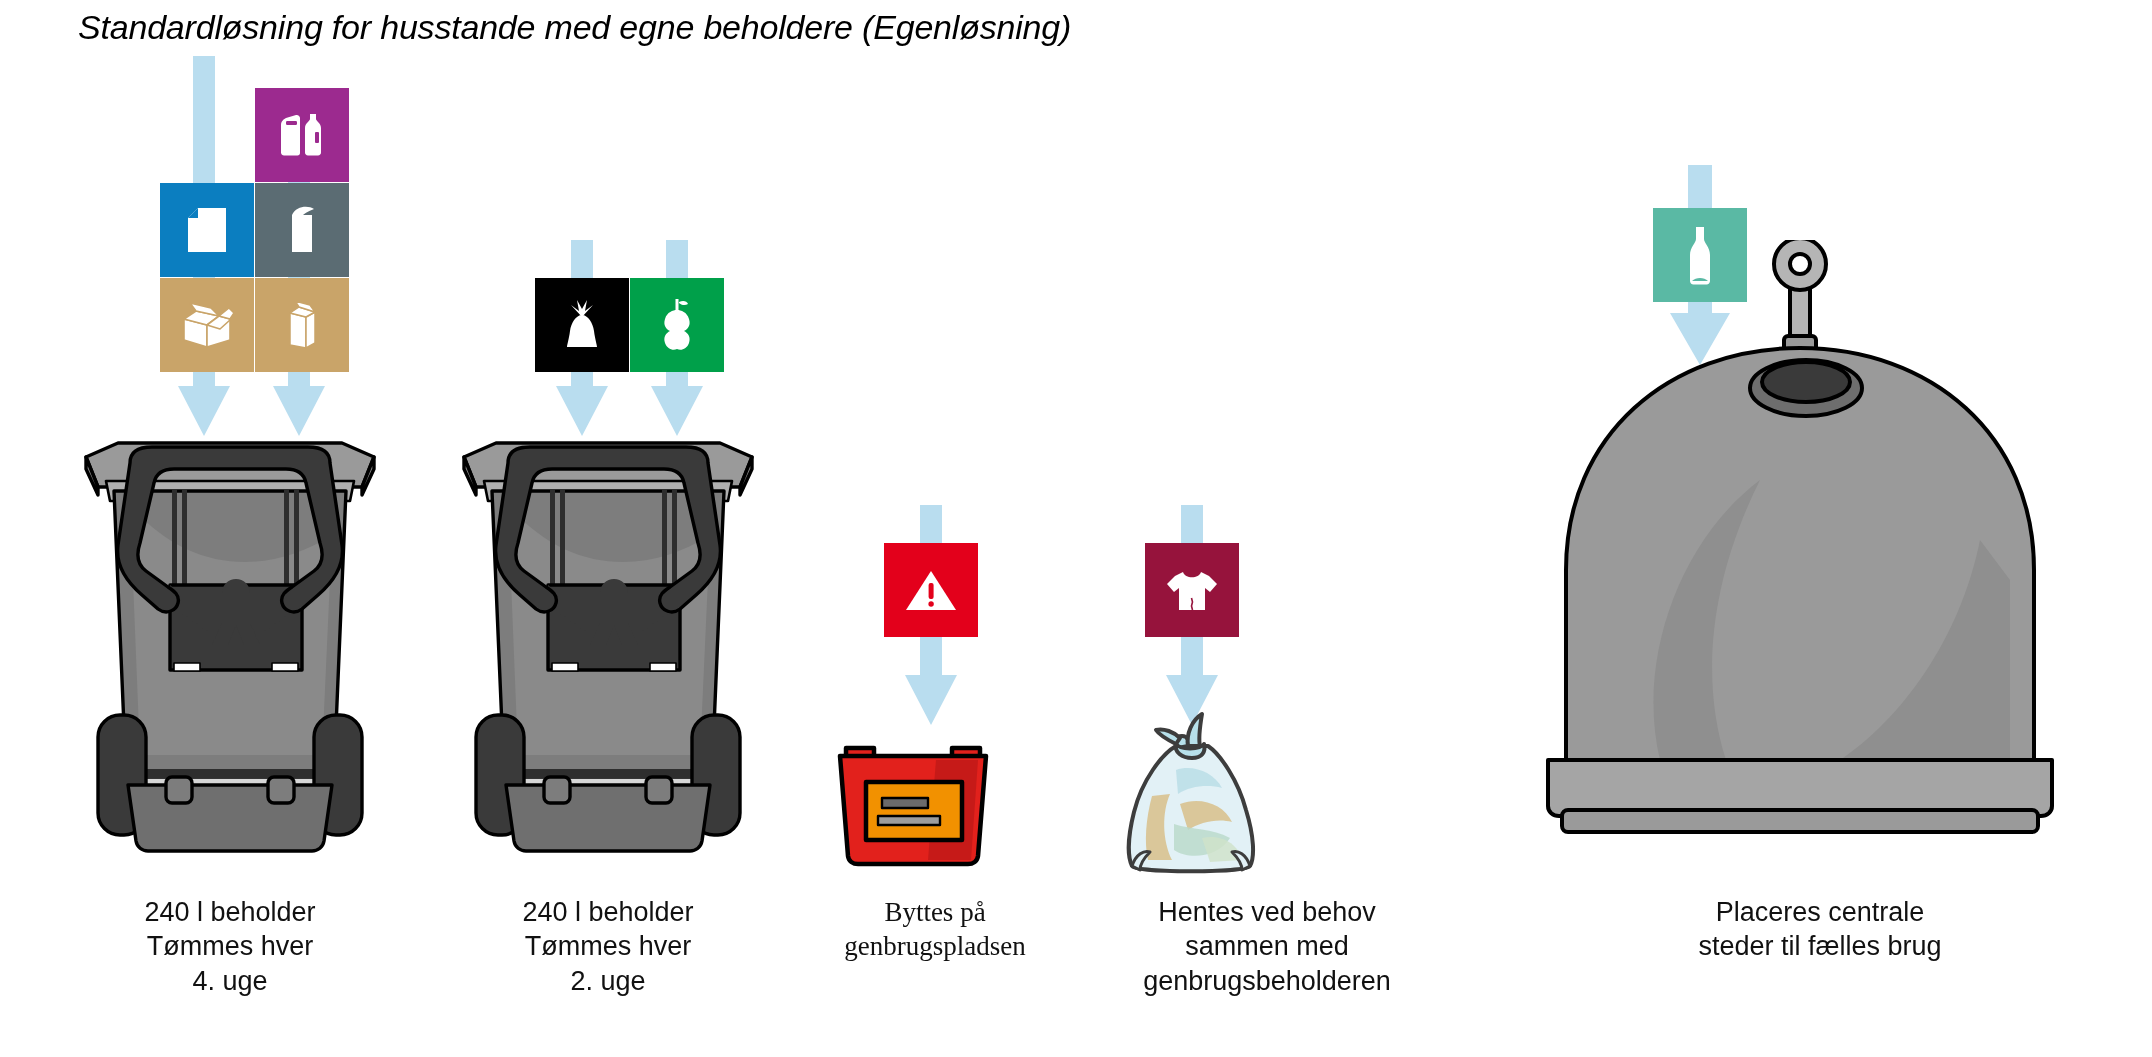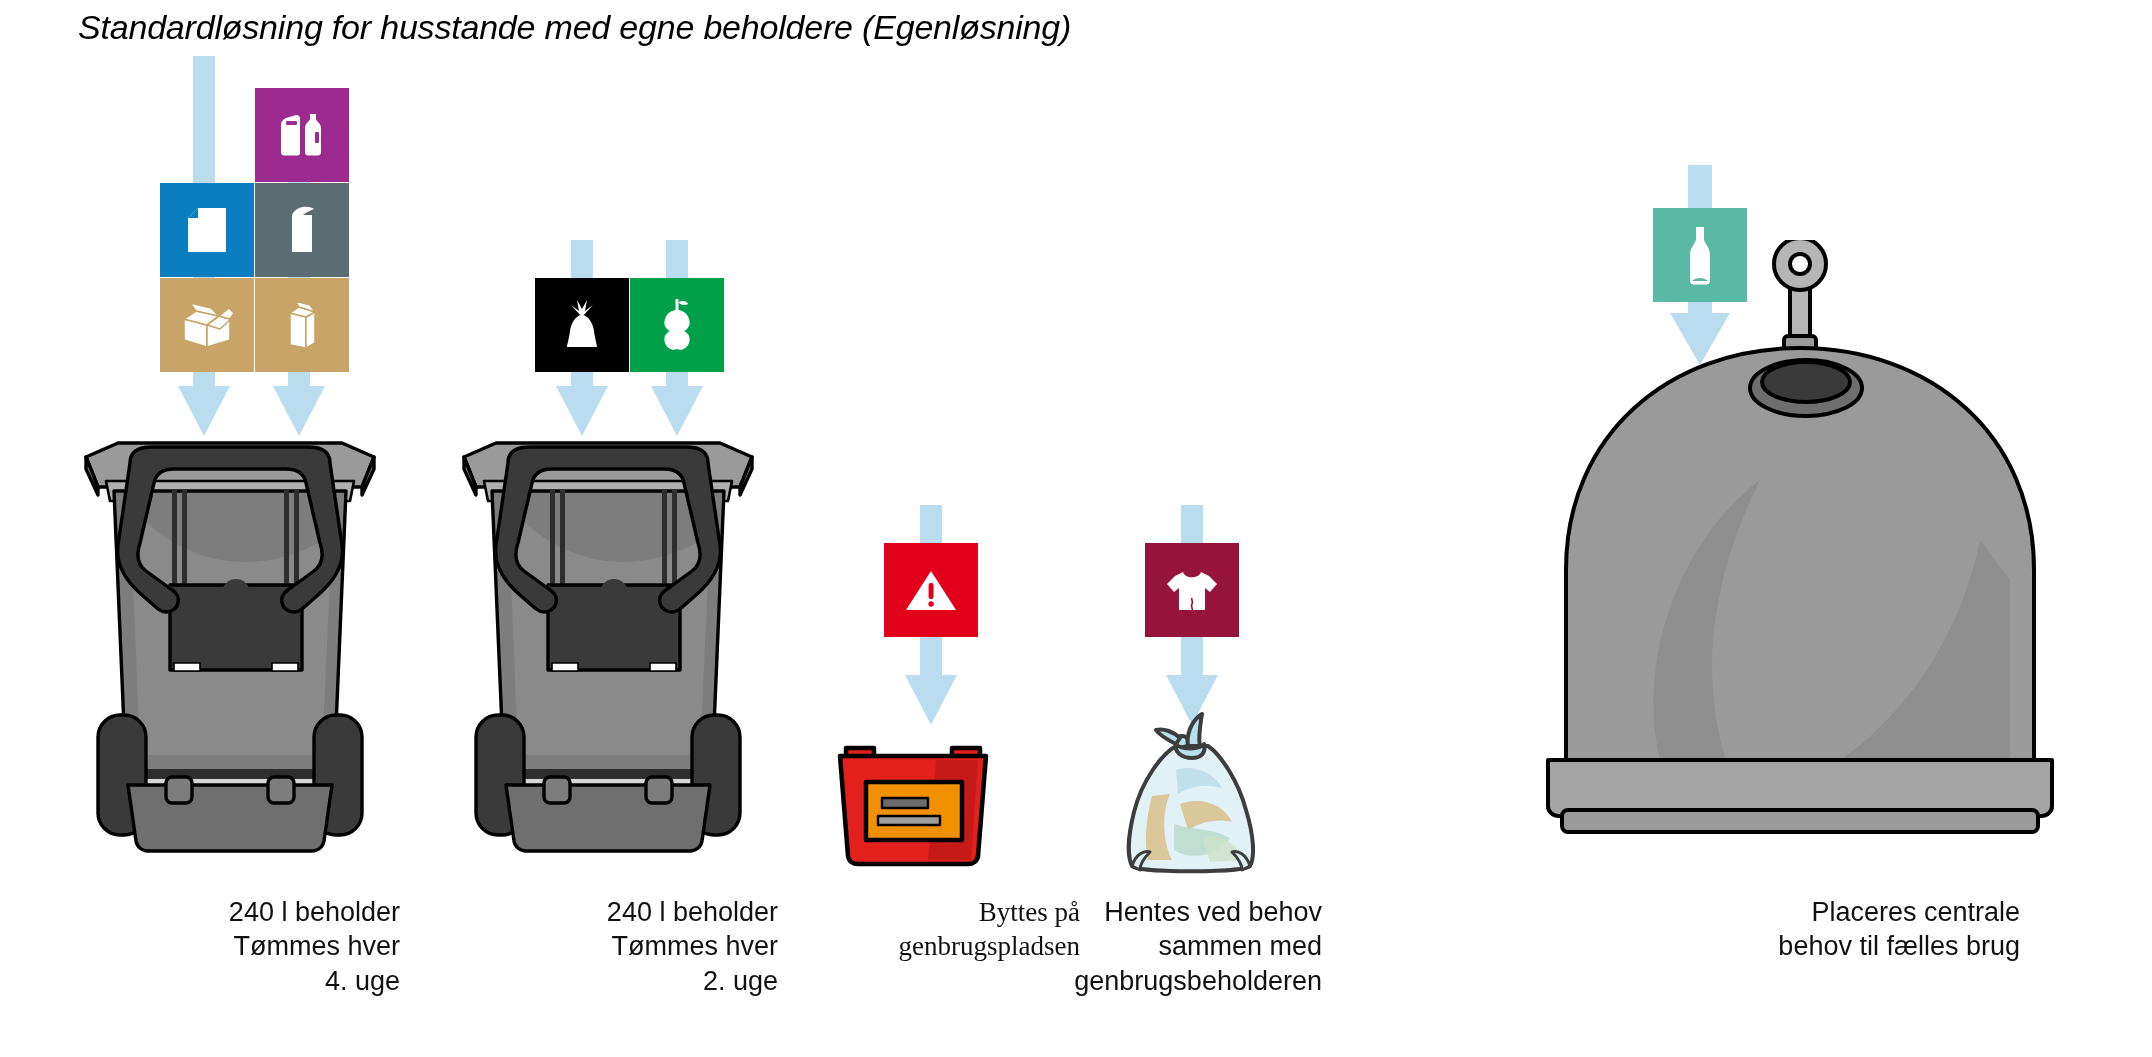--- a/index.html
+++ b/index.html
@@ -44,21 +44,21 @@
   
   .arrow {
     position: absolute;
     z-index: 1;
   }
   .arrow svg { display: block; }
 
   
   .caption {
     position: absolute;
-    text-align: right;
+    text-align: center;
     font-size: 27px;
     line-height: 1.27;
     font-weight: 400;
     color: #111111;
     white-space: pre-line;
   }
 
   
   .illus { position: absolute; z-index: 2; }
   .illus svg { display: block; }
@@ -321,21 +321,21 @@
       <path d="M70 46 C68 34 74 20 84 14 C82 26 80 38 82 46 Z" fill="#b7e0ea"></path>
       <path d="M58 44 C50 40 42 36 38 30 C46 28 56 32 62 38 Z" fill="#b7e0ea"></path>
       <path d="M58 44 C62 50 82 50 86 44 C88 52 84 58 74 58 C64 58 56 52 58 44 Z" fill="#b7e0ea"></path>
 
       <path d="M14 166 C18 154 26 150 32 152 C26 158 22 164 22 170 Z" fill="#e2f1f6" stroke-width="3"></path>
       <path d="M132 166 C128 154 120 150 114 152 C120 158 124 164 124 170 Z" fill="#e2f1f6" stroke-width="3"></path>
     </g>
   </svg>
 </div>
 
-<div class="caption" style="left:1022px; top:895px; width:300px;">Hentes ved behov
+<div class="caption" style="left:1117px; top:895px; width:300px;">Hentes ved behov
 sammen med
 genbrugsbeholderen</div>
 
 <div class="arrow" style="left:1670px; top:165px; width:60px; height:200px;">
   <svg width="60" height="200" viewBox="0 0 60 200">
     <path d="M18 0 H42 V148 H60 L30 200 L0 148 H18 Z" fill="#b9ddef"></path>
   </svg>
 </div>
 
 <div class="frac-icon" style="left:1653px; top:208px; background:#5ab9a4; width:94px; height:94px;">
@@ -366,13 +366,13 @@
       <ellipse cx="266" cy="148" rx="56" ry="28" fill="#6e6e6e"></ellipse>
       <ellipse cx="266" cy="142" rx="44" ry="20" fill="#3a3a3a"></ellipse>
 
       <path d="M8 520 H512 V566 C512 572 507 576 501 576 H19 C13 576 8 572 8 566 Z" fill="#a5a5a5"></path>
       <rect x="22" y="570" width="476" height="22" rx="6" fill="#9a9a9a"></rect>
     </g>
   </svg>
 </div>
 
 <div class="caption" style="left:1620px; top:895px; width:400px;">Placeres centrale
-behov til fælles brug</div>
+steder til fælles brug</div>
 
 </body></html>

